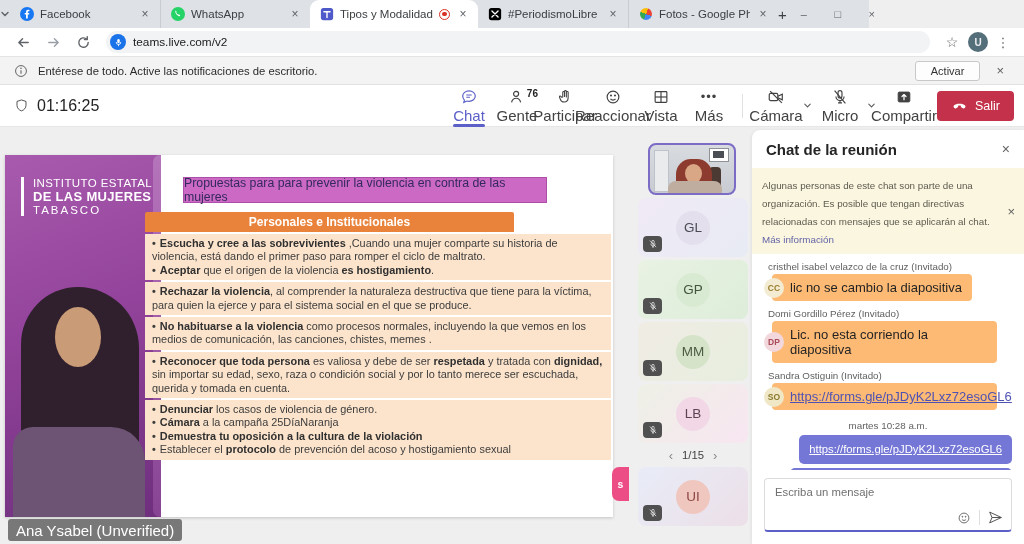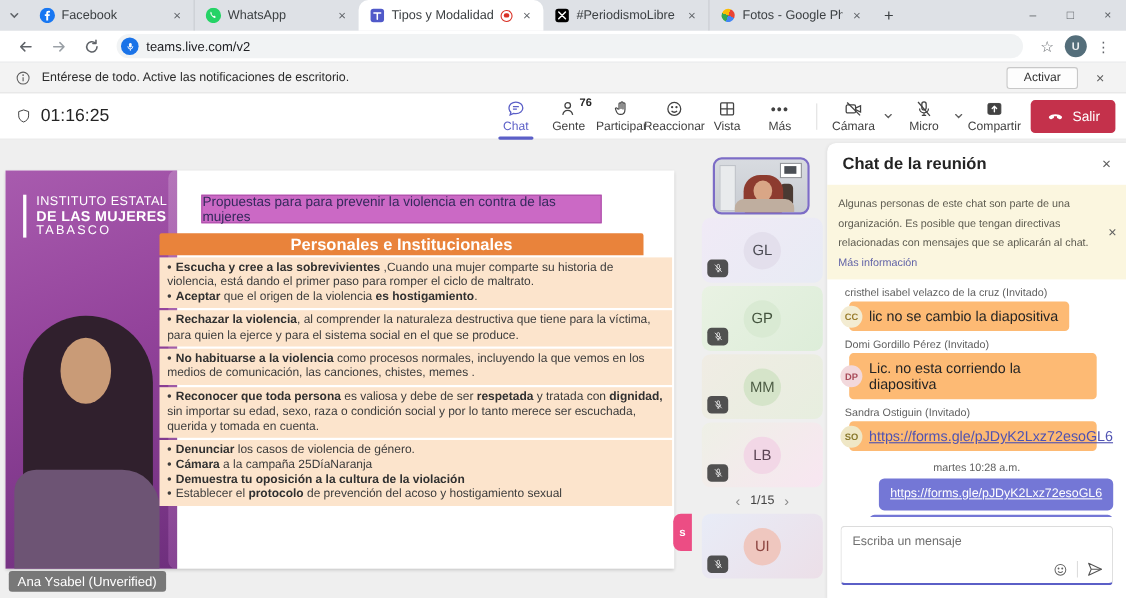--- a/index.html
+++ b/index.html
@@ -1,21 +1,21 @@
 <!DOCTYPE html>
 <html><head>
 <meta charset="utf-8">
 <style>
   * { margin:0; padding:0; box-sizing:border-box; }
   html,body { width:1024px; height:544px; overflow:hidden; }
   body { font-family:"Liberation Sans", sans-serif; background:#efefef; }
   #app { position:relative; width:1024px; height:544px; background:#efefef; }
 
   
-  .tabstrip { position:absolute; left:0; top:0; width:1024px; height:28px; background:#dee1e6; display:flex; align-items:flex-end; }
+  .tabstrip { position:absolute; left:0; top:0; width:869px; height:28px; background:#dee1e6; display:flex; align-items:flex-end; }
   .tabsearch { width:26px; height:28px; display:flex; align-items:center; justify-content:center; color:#5f6368; }
   .tab { display:flex; align-items:center; gap:6px; height:28px; padding:0 8px 0 10px; width:150px; font-size:11.5px; color:#3c4043; border-left:1px solid #c9ccd1; overflow:hidden; }
   .tab:first-of-type { border-left:none; }
   .tab.active { background:#fff; border-radius:9px 9px 0 0; width:168px; border-left:none; }
   .tab.active + .tab { border-left:none; }
   .tab-title { flex:1; white-space:nowrap; overflow:hidden; }
   .tab-icon { width:14px; height:14px; flex:none; display:flex; align-items:center; justify-content:center; }
   .tab-icon svg { width:14px; height:14px; }
   .photos-pin { width:12px; height:12px; border-radius:50%; transform:rotate(22deg); background:conic-gradient(#ea4335 0 90deg,#4285f4 0 180deg,#34a853 0 270deg,#fbbc04 0 360deg); }
   .rec-dot { width:11px; height:11px; border:1.5px solid #d93025; border-radius:50%; position:relative; flex:none; }
@@ -43,21 +43,21 @@
   .activar-btn { font-size:11px; color:#333; background:#fdfdfd; border:1px solid #c8c8c8; border-radius:3px; padding:3px 15px; }
   .notif-close { color:#5f5f5f; font-size:13px; padding:0 6px; }
 
   
   .teamsbar { position:absolute; left:0; top:85px; width:1024px; height:42px; background:#fff; border-bottom:1px solid #e6e6e6; display:flex; align-items:center; }
   .timer-wrap { display:flex; align-items:center; gap:8px; padding-left:14px; }
   .timer { font-size:16px; color:#242424; }
   .tb-buttons { margin-left:auto; display:flex; align-items:center; gap:2px; padding-right:10px; }
   .tb-btn { display:flex; flex-direction:column; align-items:center; justify-content:center; width:46px; height:40px; position:relative; color:#424242; }
   .tb-btn svg { width:18px; height:18px; stroke:#424242; }
-  .tb-btn .lbl { font-size:11px; margin-top:1px; color:#424242; }
+  .tb-btn .lbl { font-size:15px; margin-top:1px; color:#424242; }
   .tb-btn.active { color:#5b5fc7; }
   .tb-btn.active svg { stroke:#5b5fc7; }
   .tb-btn.active .lbl { color:#5b5fc7; }
   .tb-btn.active::after { content:""; position:absolute; bottom:-1px; left:7px; right:7px; height:3px; border-radius:2px; background:#5b5fc7; }
   .badge76 { position:absolute; top:2px; right:2px; font-size:10px; font-weight:700; color:#242424; }
   .tb-sep { width:1px; height:24px; background:#e0e0e0; margin:0 8px; }
   .dd-chev { width:14px; display:flex; align-items:center; justify-content:center; color:#616161; }
   .salir { margin-left:8px; background:#c4314b; color:#fff; border-radius:4px; height:30px; padding:0 14px; display:flex; align-items:center; gap:7px; font-size:12.5px; }
   .more-dots { font-size:13px; letter-spacing:1px; color:#424242; height:18px; display:flex; align-items:center; }
 
@@ -66,28 +66,28 @@
   .purple-panel { position:absolute; left:0; top:0; width:156px; height:362px; background:linear-gradient(160deg,#a85bae 0%, #93439b 45%, #6e2f7d 100%); overflow:hidden; }
   .brush-edge { position:absolute; right:-6px; top:0; width:14px; height:362px; background:linear-gradient(#c490c8,#9a55a5); border-radius:8px; opacity:.55; }
   .logo { position:absolute; left:16px; top:22px; border-left:3px solid #fff; padding-left:9px; color:#fff; }
   .logo .l1 { font-size:11.5px; font-weight:300; letter-spacing:.4px; }
   .logo .l2 { font-size:13px; font-weight:700; letter-spacing:.3px; }
   .logo .l3 { font-size:11.5px; letter-spacing:2px; }
   .girl-hair { position:absolute; left:16px; top:132px; width:118px; height:200px; background:#30202d; border-radius:58px 62px 22px 26px; }
   .girl-face { position:absolute; left:50px; top:152px; width:46px; height:60px; background:#c99b77; border-radius:50%; }
   .girl-body { position:absolute; left:8px; top:272px; width:132px; height:90px; background:#6d5474; border-radius:20px 34px 0 0; }
   .slide-title { position:absolute; left:178px; top:22px; width:364px; height:26px; background:#cb69c5; border:1px solid #ad4fa9; display:flex; align-items:center; justify-content:center; font-size:12.3px; font-weight:500; color:#34295c; }
-  .orange-bar { position:absolute; left:140px; top:57px; width:440px; height:20px; background:#e9833b; display:flex; align-items:center; justify-content:center; color:#fff; font-weight:700; font-size:15px; border-radius:2px 2px 0 0; }
+  .orange-bar { position:absolute; left:140px; top:57px; width:369px; height:20px; background:#e9833b; display:flex; align-items:center; justify-content:center; color:#fff; font-weight:700; font-size:12px; border-radius:2px 2px 0 0; }
   .sections { position:absolute; left:140px; top:79px; width:466px; display:flex; flex-direction:column; gap:2px; }
   .sec { background:#fce4cc; padding:3px 7px; }
   .bullet { font-size:10.9px; line-height:13.4px; color:#3c3c3c; }
   .bullet .dot { font-weight:700; margin-right:4px; }
   .bullet .bseg { font-weight:700; color:#303030; }
   .clipped-banner { position:absolute; left:612px; top:467px; width:17px; height:34px; background:#ec4d84; border-radius:7px 0 0 7px; color:#fff; font-size:10.5px; font-weight:700; display:flex; align-items:center; justify-content:center; }
-  .ana-badge { position:absolute; left:8px; top:519px; background:rgba(110,110,110,.92); color:#fff; font-size:12px; padding:2.5px 8px; border-radius:3px; }
+  .ana-badge { position:absolute; left:8px; top:519px; background:rgba(110,110,110,.92); color:#fff; font-size:15px; padding:2.5px 8px; border-radius:3px; }
 
   
   .filmstrip { position:absolute; left:637px; top:143px; width:112px; }
   .videotile { width:88px; height:52px; margin-left:11px; border:2px solid #7c6cc6; border-radius:8px; background:linear-gradient(180deg,#d8dbe0,#c8ccd2); position:relative; overflow:hidden; }
   .vt-door { position:absolute; left:4px; top:5px; width:15px; height:42px; background:#e9ebed; border:1px solid #bfc3c9; }
   .vt-frame { position:absolute; right:5px; top:3px; width:20px; height:14px; background:#fff; border:1px solid #8e9196; }
   .vt-frame::after { content:""; position:absolute; left:3px; top:2px; width:11px; height:7px; background:#4b4f55; }
   .vt-hair { position:absolute; left:26px; top:14px; width:36px; height:36px; background:#8d3b2f; border-radius:15px 15px 5px 5px; }
   .vt-face { position:absolute; left:35px; top:19px; width:17px; height:19px; background:#d9a686; border-radius:50%; }
   .vt-other { position:absolute; right:13px; top:22px; width:12px; height:18px; background:#4a3a33; border-radius:4px 4px 0 0; }

